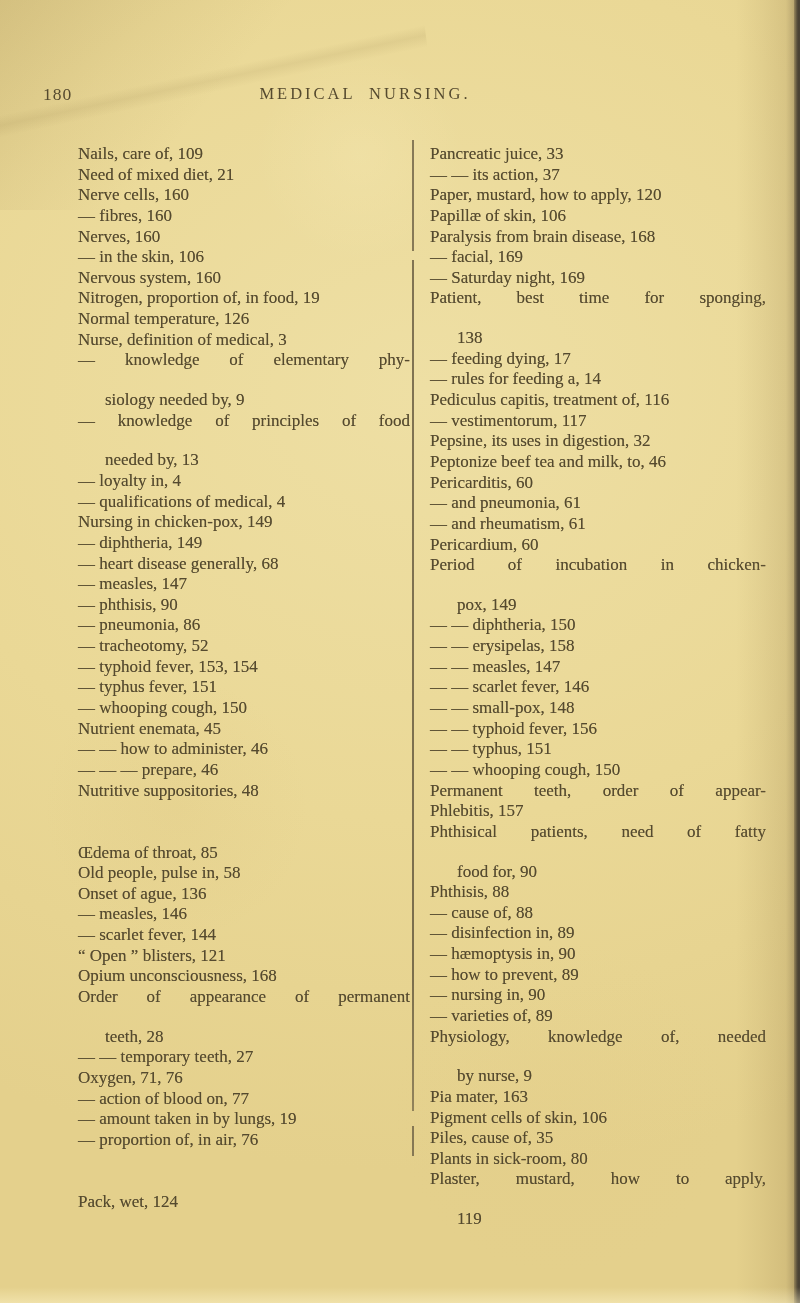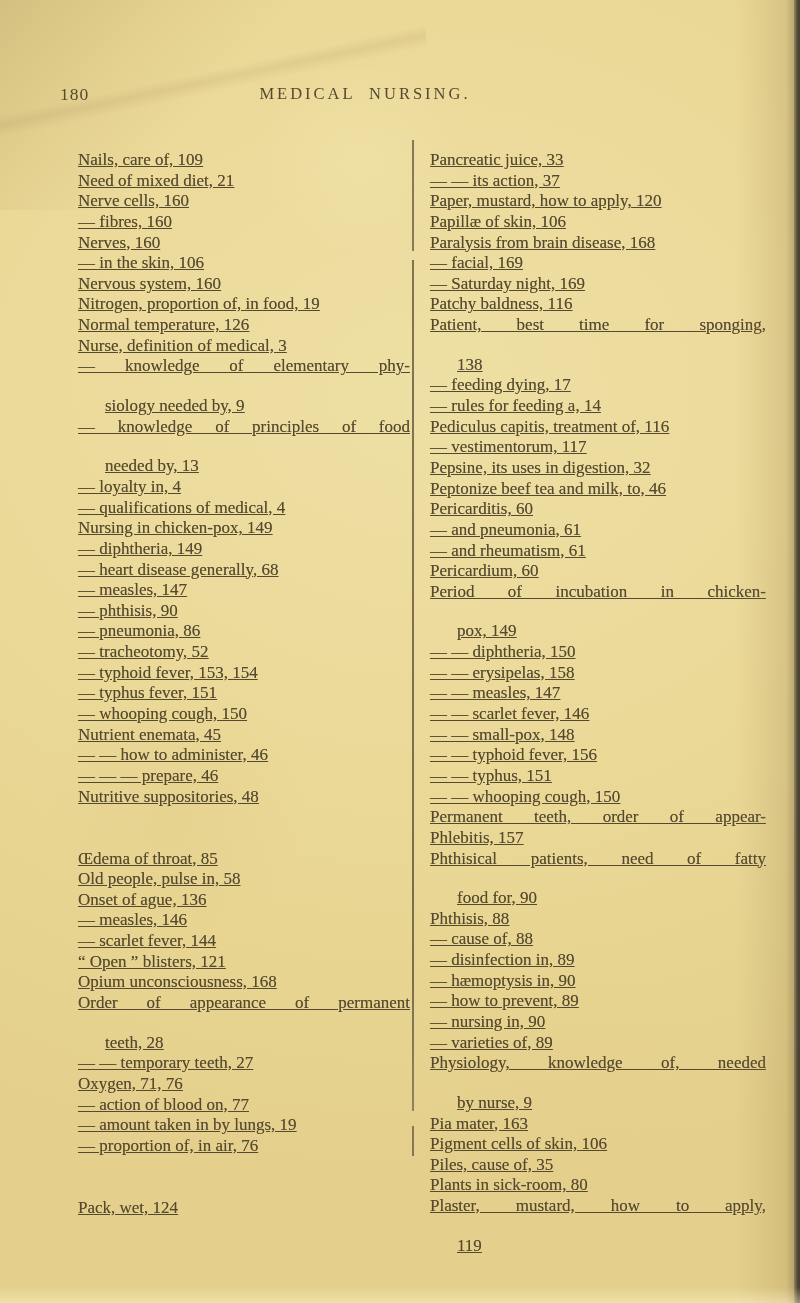--- a/index.html
+++ b/index.html
@@ -42,28 +42,28 @@
   .edge-dark{
     position:absolute;top:0;bottom:0;right:0;width:6px;
     background:linear-gradient(to right, rgba(90,78,56,0.35), var(--edge-shadow) 70%);
   }
   .bottom-band{
     position:absolute;left:0;right:0;bottom:0;height:16px;
     background:linear-gradient(to top, rgba(255,246,205,0.45), rgba(255,246,205,0));
   }
   .header{position:absolute;top:84px;left:0;right:0;height:22px;color:var(--ink);}
   .page-num{
-    position:absolute;left:60px;top:0;font-size:17.5px;letter-spacing:1px;text-align:right;
+    position:absolute;left:43px;top:0;font-size:17.5px;letter-spacing:1px;text-align:right;
   }
   .running-title{
     position:absolute;left:0;right:70px;top:0;text-align:center;
     font-size:16.5px;letter-spacing:3px;word-spacing:7px;
   }
   .columns{position:absolute;top:142px;left:0;right:0;}
-  .col{position:absolute;top:8px;color:var(--ink);text-decoration:underline;}
+  .col{position:absolute;top:2px;color:var(--ink);}
   #col-left{left:78px;width:332px;}
   #col-right{left:430px;width:336px;}
   .line{
     height:20.65px;line-height:20.65px;font-size:17px;
     text-shadow:0 0 0.5px rgba(85,74,47,0.55);
   }
   .cont{padding-left:27px;margin-top:19px;}
   .sp{text-align:justify;text-align-last:justify;}
   .divider{
     position:absolute;left:412px;top:140px;width:2px;height:1016px;
@@ -144,21 +144,20 @@
         <div class="line">Pack, wet, 124</div>
       </div>
     <div class="col" id="col-right">
         <div class="line">Pancreatic juice, 33</div>
         <div class="line">— — its action, 37</div>
         <div class="line">Paper, mustard, how to apply, 120</div>
         <div class="line">Papillæ of skin, 106</div>
         <div class="line">Paralysis from brain disease, 168</div>
         <div class="line">— facial, 169</div>
         <div class="line">— Saturday night, 169</div>
-        <div class="line">Patchy baldness, 116</div>
         <div class="line sp">Patient, best time for sponging,</div>
         <div class="line cont">138</div>
         <div class="line">— feeding dying, 17</div>
         <div class="line">— rules for feeding a, 14</div>
         <div class="line">Pediculus capitis, treatment of, 116</div>
         <div class="line">— vestimentorum, 117</div>
         <div class="line">Pepsine, its uses in digestion, 32</div>
         <div class="line">Peptonize beef tea and milk, to, 46</div>
         <div class="line">Pericarditis, 60</div>
         <div class="line">— and pneumonia, 61</div>

